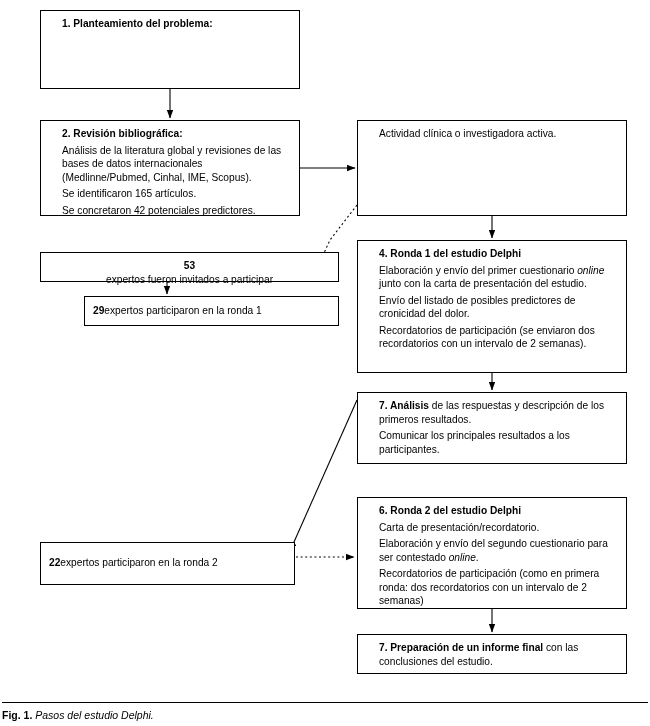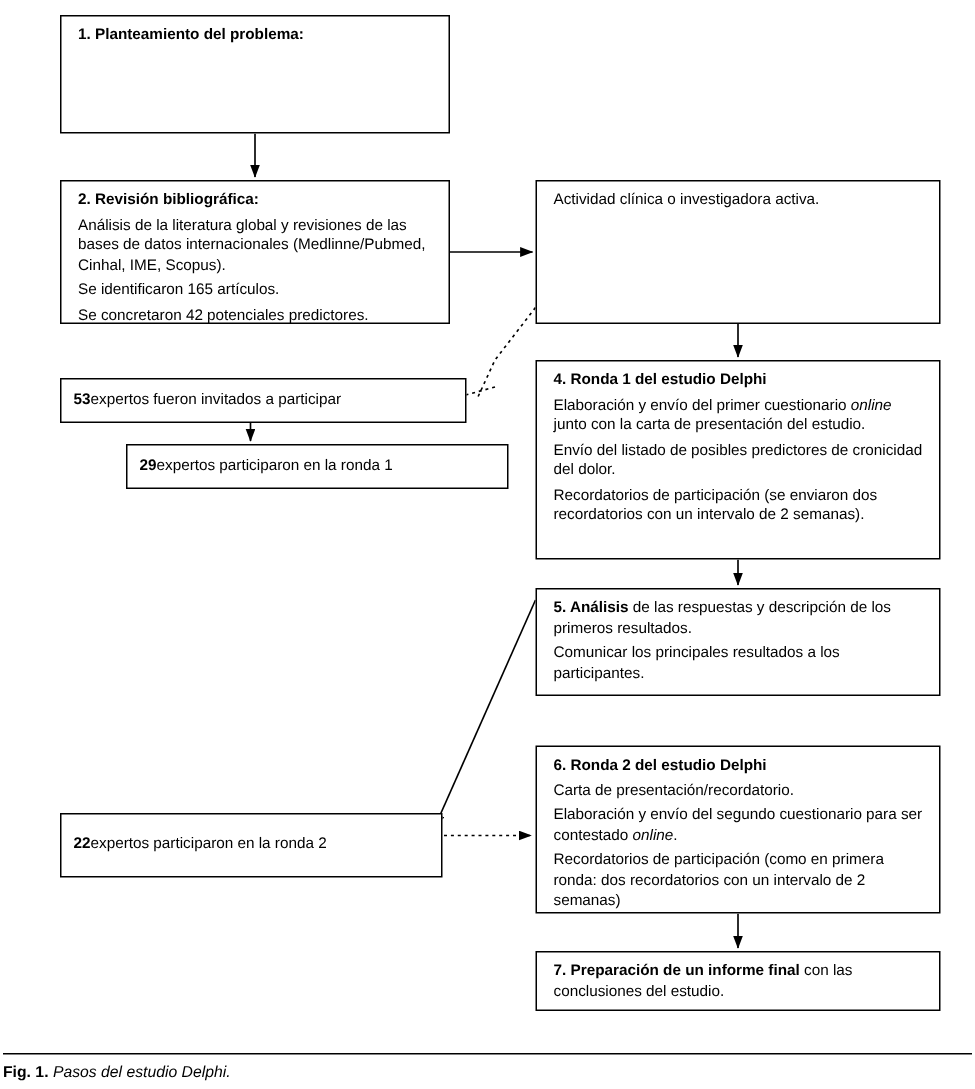--- a/index.html
+++ b/index.html
@@ -26,21 +26,21 @@
     position: absolute;
     box-sizing: border-box;
     border: 1px solid #000000;
     background: #ffffff;
     padding: 6px 8px 7px 8px;
     font-size: 10.2px;
     line-height: 1.33;
     color: #000;
   }
   .box p {
-    margin: 0 0 3px 3px;
+    margin: 0 0 3px 13px;
   }
   .box p:last-child {
     margin-bottom: 0;
   }
   .box b {
     font-weight: bold;
   }
   .box i {
     font-style: italic;
   }
@@ -49,21 +49,21 @@
     align-items: center;
   }
   
   #box1 { left: 40px;  top: 10px;  width: 260px; height: 79px; }
   #box2 { left: 40px;  top: 120px; width: 260px; height: 96px; }
   #box3 { left: 357px; top: 120px; width: 270px; height: 96px; }
   #box4 { left: 357px; top: 240px; width: 270px; height: 133px; }
   #box5 { left: 357px; top: 392px; width: 270px; height: 72px; }
   #box6 { left: 357px; top: 497px; width: 270px; height: 112px; }
   #box7 { left: 357px; top: 634px; width: 270px; height: 40px; }
-  #boxA { left: 40px;  top: 252px; width: 271px; height: 30px; }
+  #boxA { left: 40px;  top: 252px; width: 299px; height: 30px; flex-direction: column; }
   #boxB { left: 40px;  top: 296px; width: 255px; height: 30px; margin-left: 44px; }
   #boxC { left: 40px;  top: 542px; width: 255px; height: 43px; }
 
   
   #connectors {
     position: absolute;
     left: 0;
     top: 0;
     width: 650px;
     height: 726px;
@@ -133,21 +133,21 @@
   </div>
 
   <div class="box" id="box4">
     <p><b>4. Ronda 1 del estudio Delphi</b></p>
     <p><span>Elaboración y envío del primer cuestionario </span><i>online</i><span> junto con la carta de presentación del estudio.</span></p>
     <p>Envío del listado de posibles predictores de cronicidad del dolor.</p>
     <p>Recordatorios de participación (se enviaron dos recordatorios con un intervalo de 2 semanas).</p>
   </div>
 
   <div class="box" id="box5">
-    <p><b>5. Análisis</b><span> de las respuestas y descripción de los primeros resultados.</span></p>
+    <p><b>7. Análisis</b><span> de las respuestas y descripción de los primeros resultados.</span></p>
     <p>Comunicar los principales resultados a los participantes.</p>
   </div>
 
   <div class="box" id="box6">
     <p><b>6. Ronda 2 del estudio Delphi</b></p>
     <p>Carta de presentación/recordatorio.</p>
     <p><span>Elaboración y envío del segundo cuestionario para ser contestado </span><i>online</i><span>.</span></p>
     <p>Recordatorios de participación (como en primera ronda: dos recordatorios con un intervalo de 2 semanas)</p>
   </div>
 

